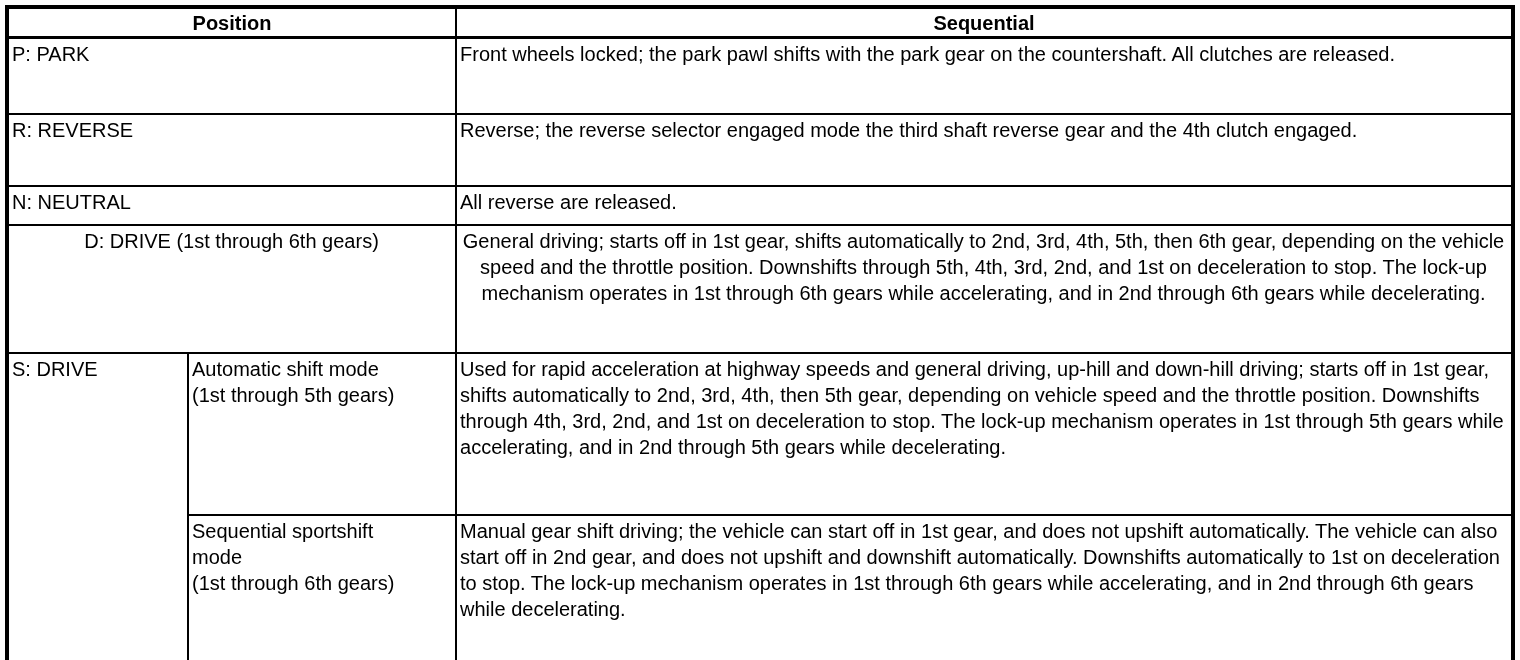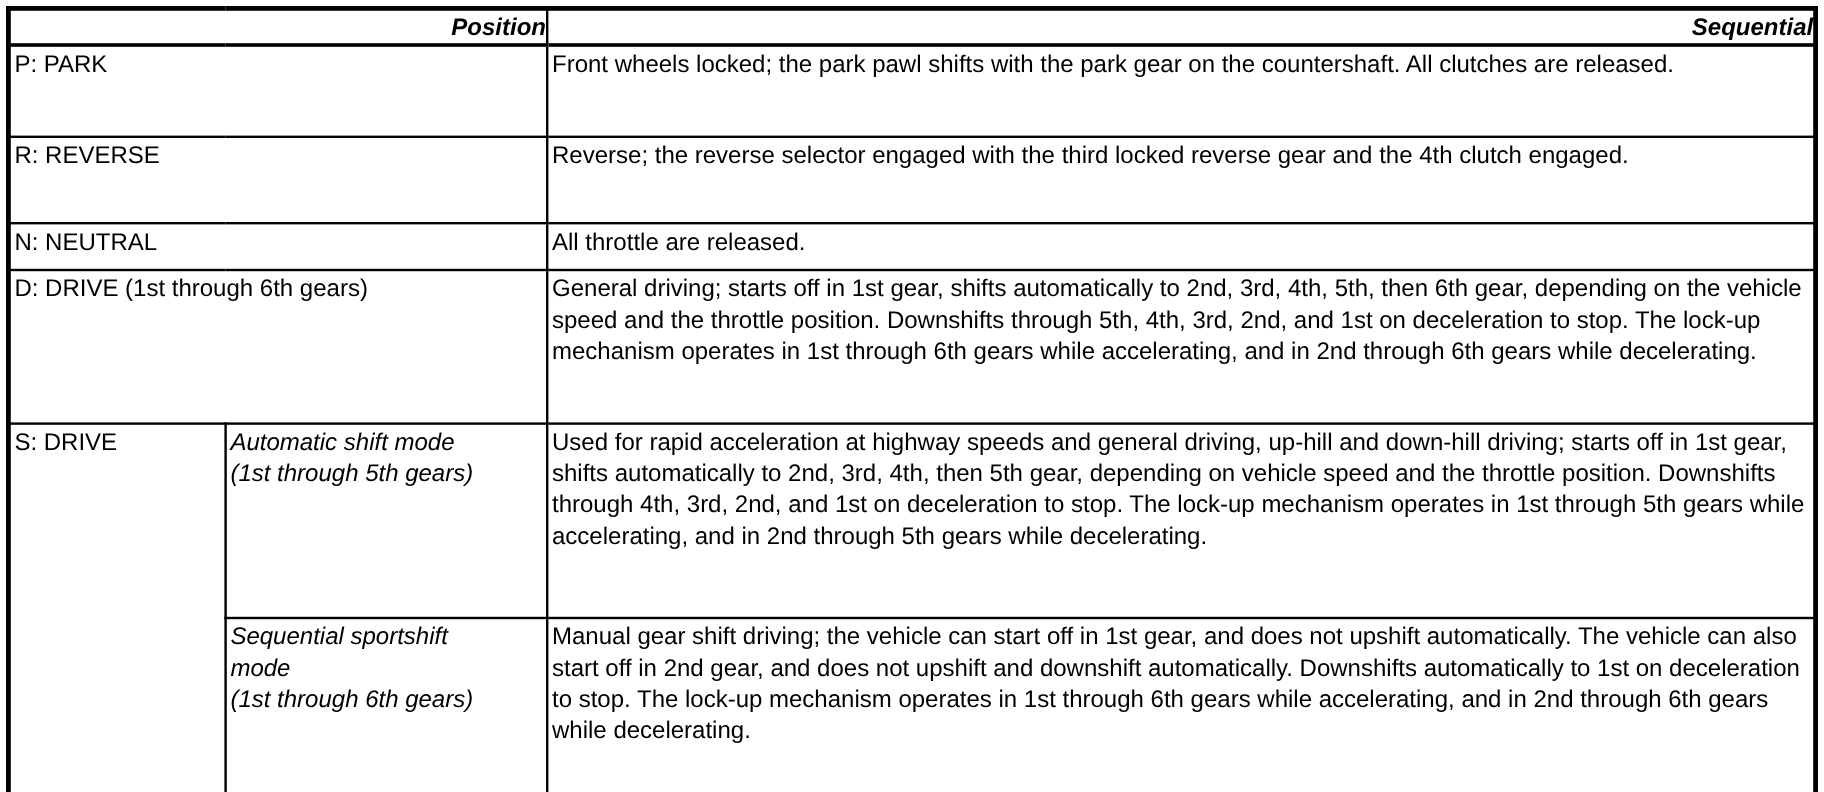--- a/index.html
+++ b/index.html
@@ -25,45 +25,43 @@
   }
   table.gear-table col.c1 { width: 181px; }
   table.gear-table col.c2 { width: 268px; }
   table.gear-table col.c3 { width: 1057px; }
   table.gear-table th {
     border: 2px solid #000000;
     border-bottom: 3px solid #000000;
     font-size: 20px;
     line-height: 24px;
     font-weight: bold;
-    text-align: right;
+    text-align: center;
     vertical-align: middle;
     height: 27px;
     padding: 0;
-    font-style: italic;
   }
   table.gear-table td {
     border: 2px solid #000000;
     font-size: 20px;
     line-height: 26px;
     font-weight: normal;
     text-align: left;
     vertical-align: top;
     padding: 2px 4px 2px 3px;
     overflow: hidden;
     margin-left: 27px;
   }
   td.mode-cell {
     white-space: pre-line;
-    font-style: italic;
   }
   tr.row-p   td { height: 70px; }
   tr.row-r   td { height: 66px; }
   tr.row-n   td { height: 33px; }
-  tr.row-d   td { height: 122px; }
+  tr.row-d   td { height: 122px; text-align: center; }
   tr.row-s1  td { height: 156px; }
   tr.row-s2  td { height: 156px; }
 </style>
 </head>
 <body>
 
 <div class="table-wrap">
   <table class="gear-table">
     <colgroup>
       <col class="c1">
@@ -76,26 +74,26 @@
         <th>Sequential</th>
       </tr>
 
       <tr class="row-p">
         <td colspan="2">P: PARK</td>
         <td>Front wheels locked; the park pawl shifts with the park gear on the countershaft. All clutches are released.</td>
       </tr>
 
       <tr class="row-r">
         <td colspan="2">R: REVERSE</td>
-        <td>Reverse; the reverse selector engaged with the third locked reverse gear and the 4th clutch engaged.</td>
+        <td>Reverse; the reverse selector engaged mode the third shaft reverse gear and the 4th clutch engaged.</td>
       </tr>
 
       <tr class="row-n">
         <td colspan="2">N: NEUTRAL</td>
-        <td>All throttle are released.</td>
+        <td>All reverse are released.</td>
       </tr>
 
       <tr class="row-d">
         <td colspan="2">D: DRIVE (1st through 6th gears)</td>
         <td>General driving; starts off in 1st gear, shifts automatically to 2nd, 3rd, 4th, 5th, then 6th gear, depending on the vehicle speed and the throttle position. Downshifts through 5th, 4th, 3rd, 2nd, and 1st on deceleration to stop. The lock-up mechanism operates in 1st through 6th gears while accelerating, and in 2nd through 6th gears while decelerating.</td>
       </tr>
 
       <tr class="row-s1">
         <td rowspan="2">S: DRIVE</td>
         <td class="mode-cell">Automatic shift mode

